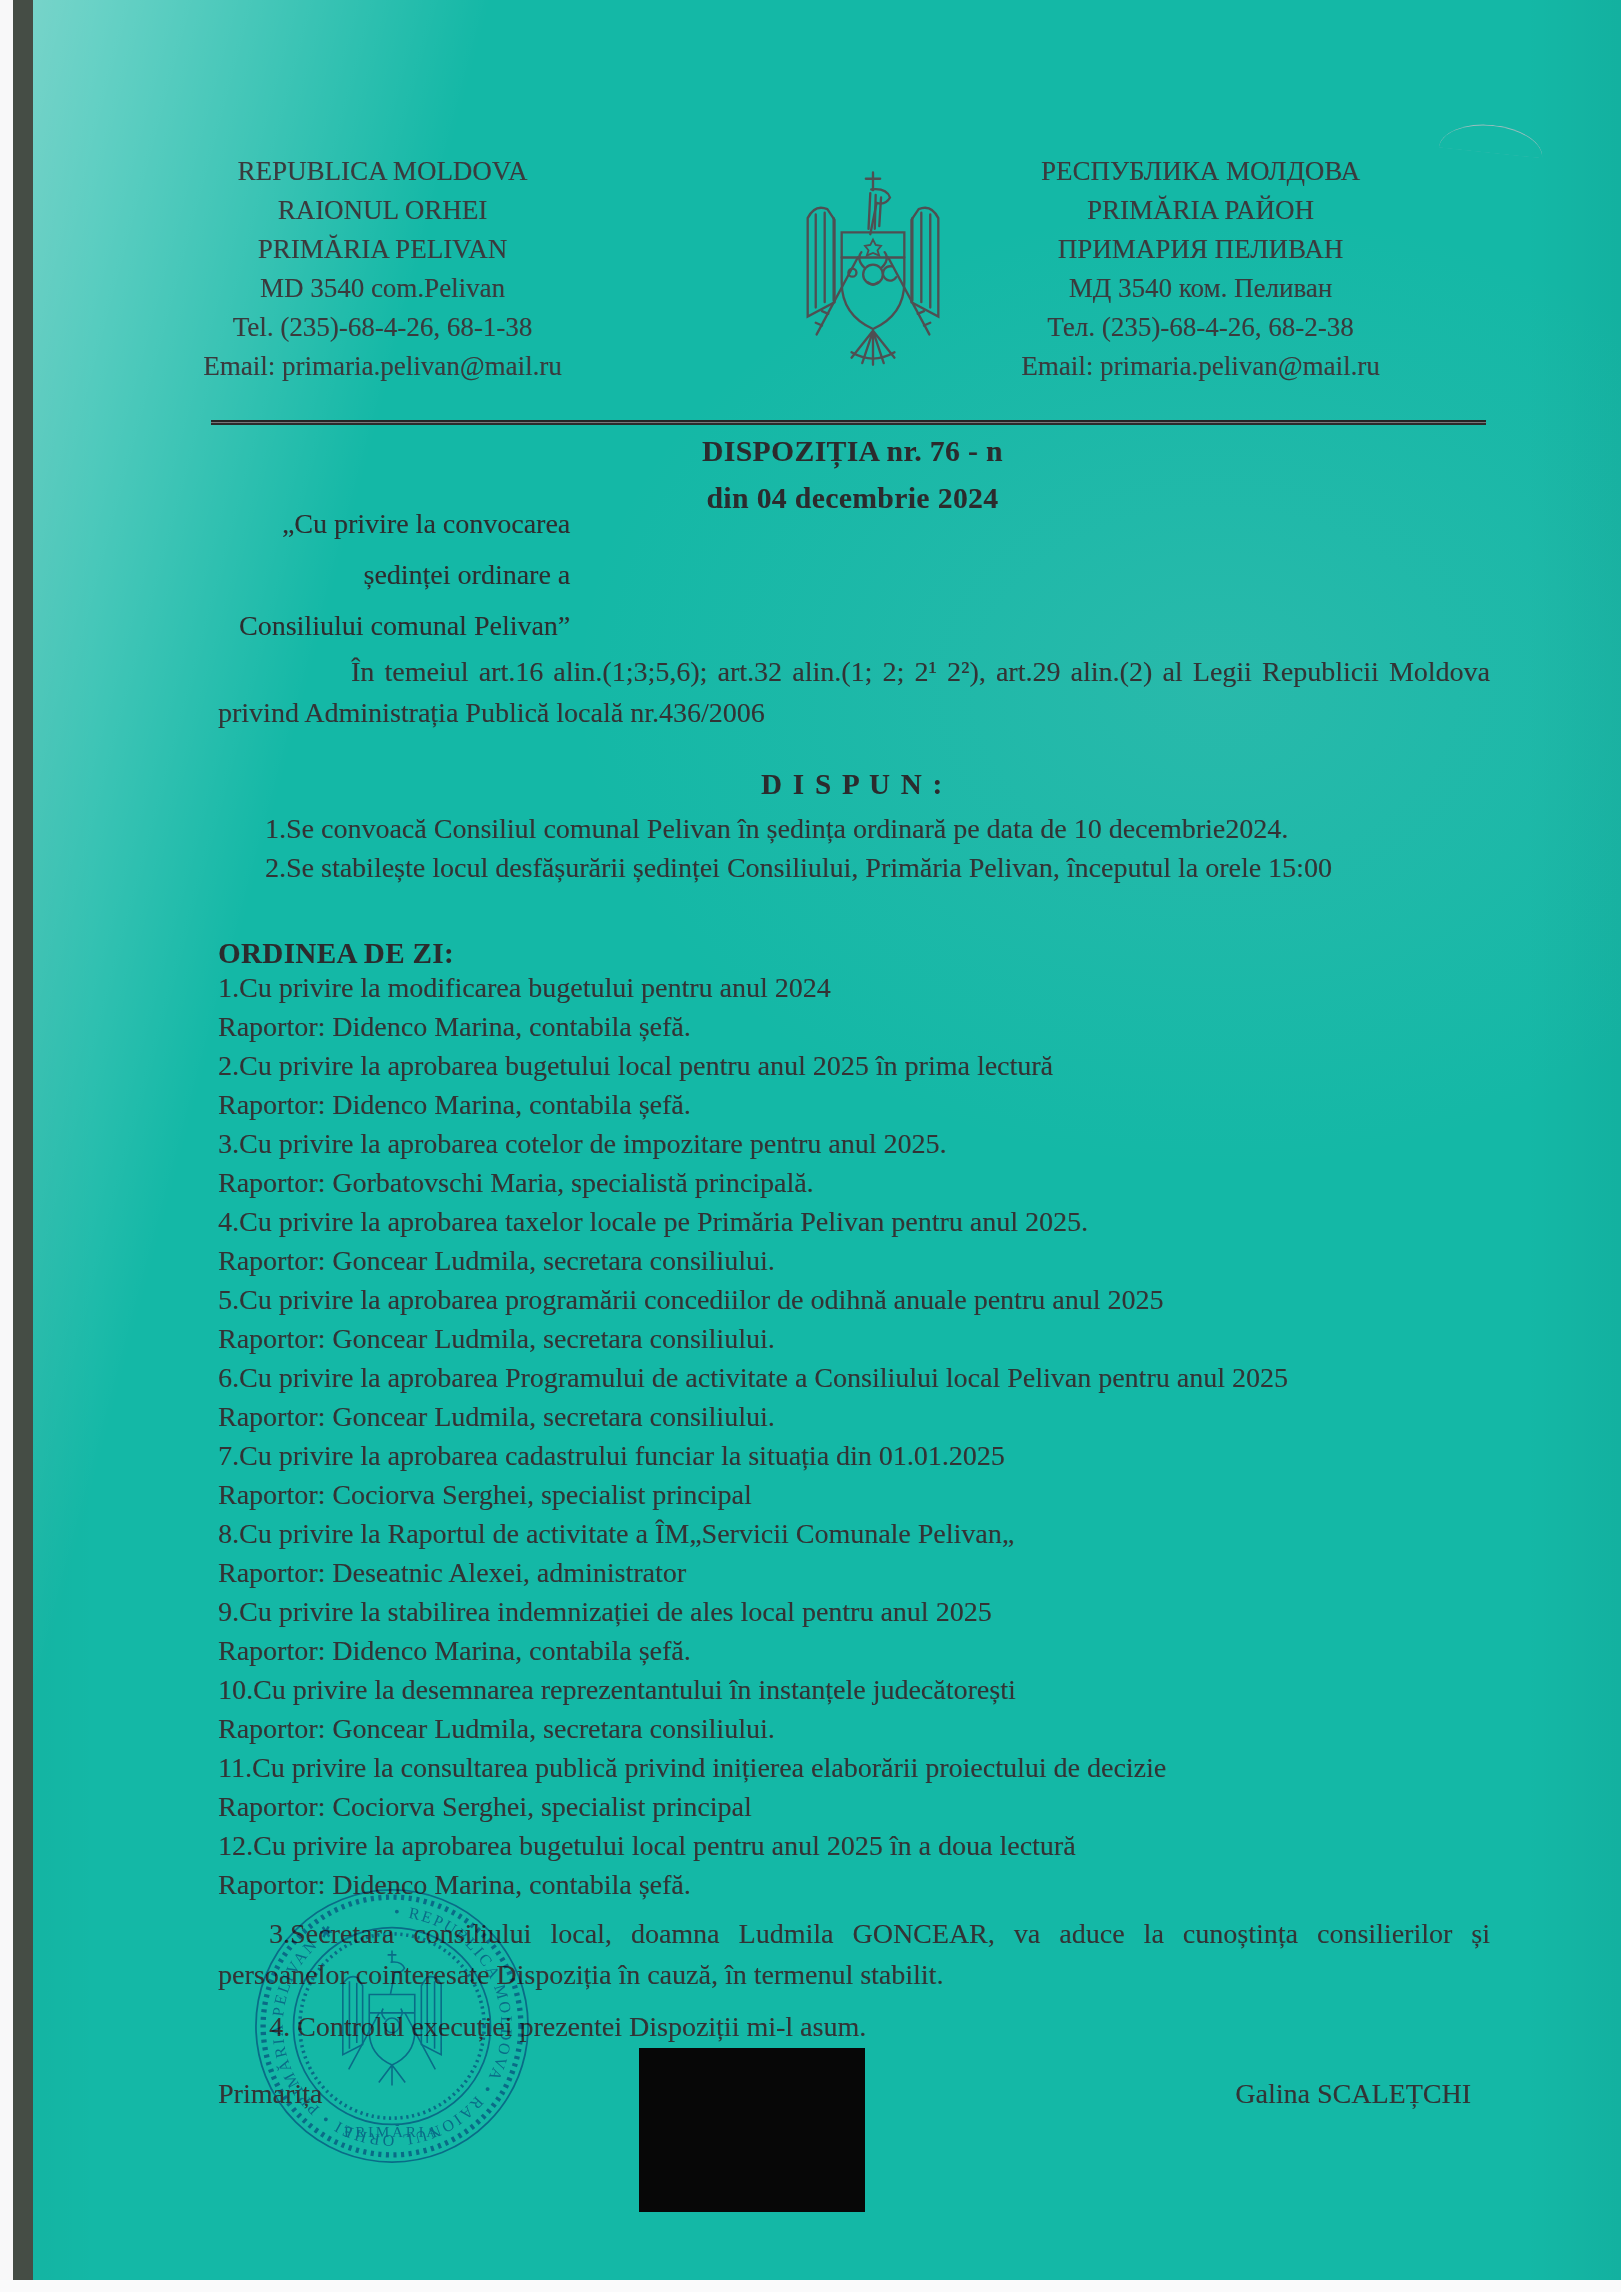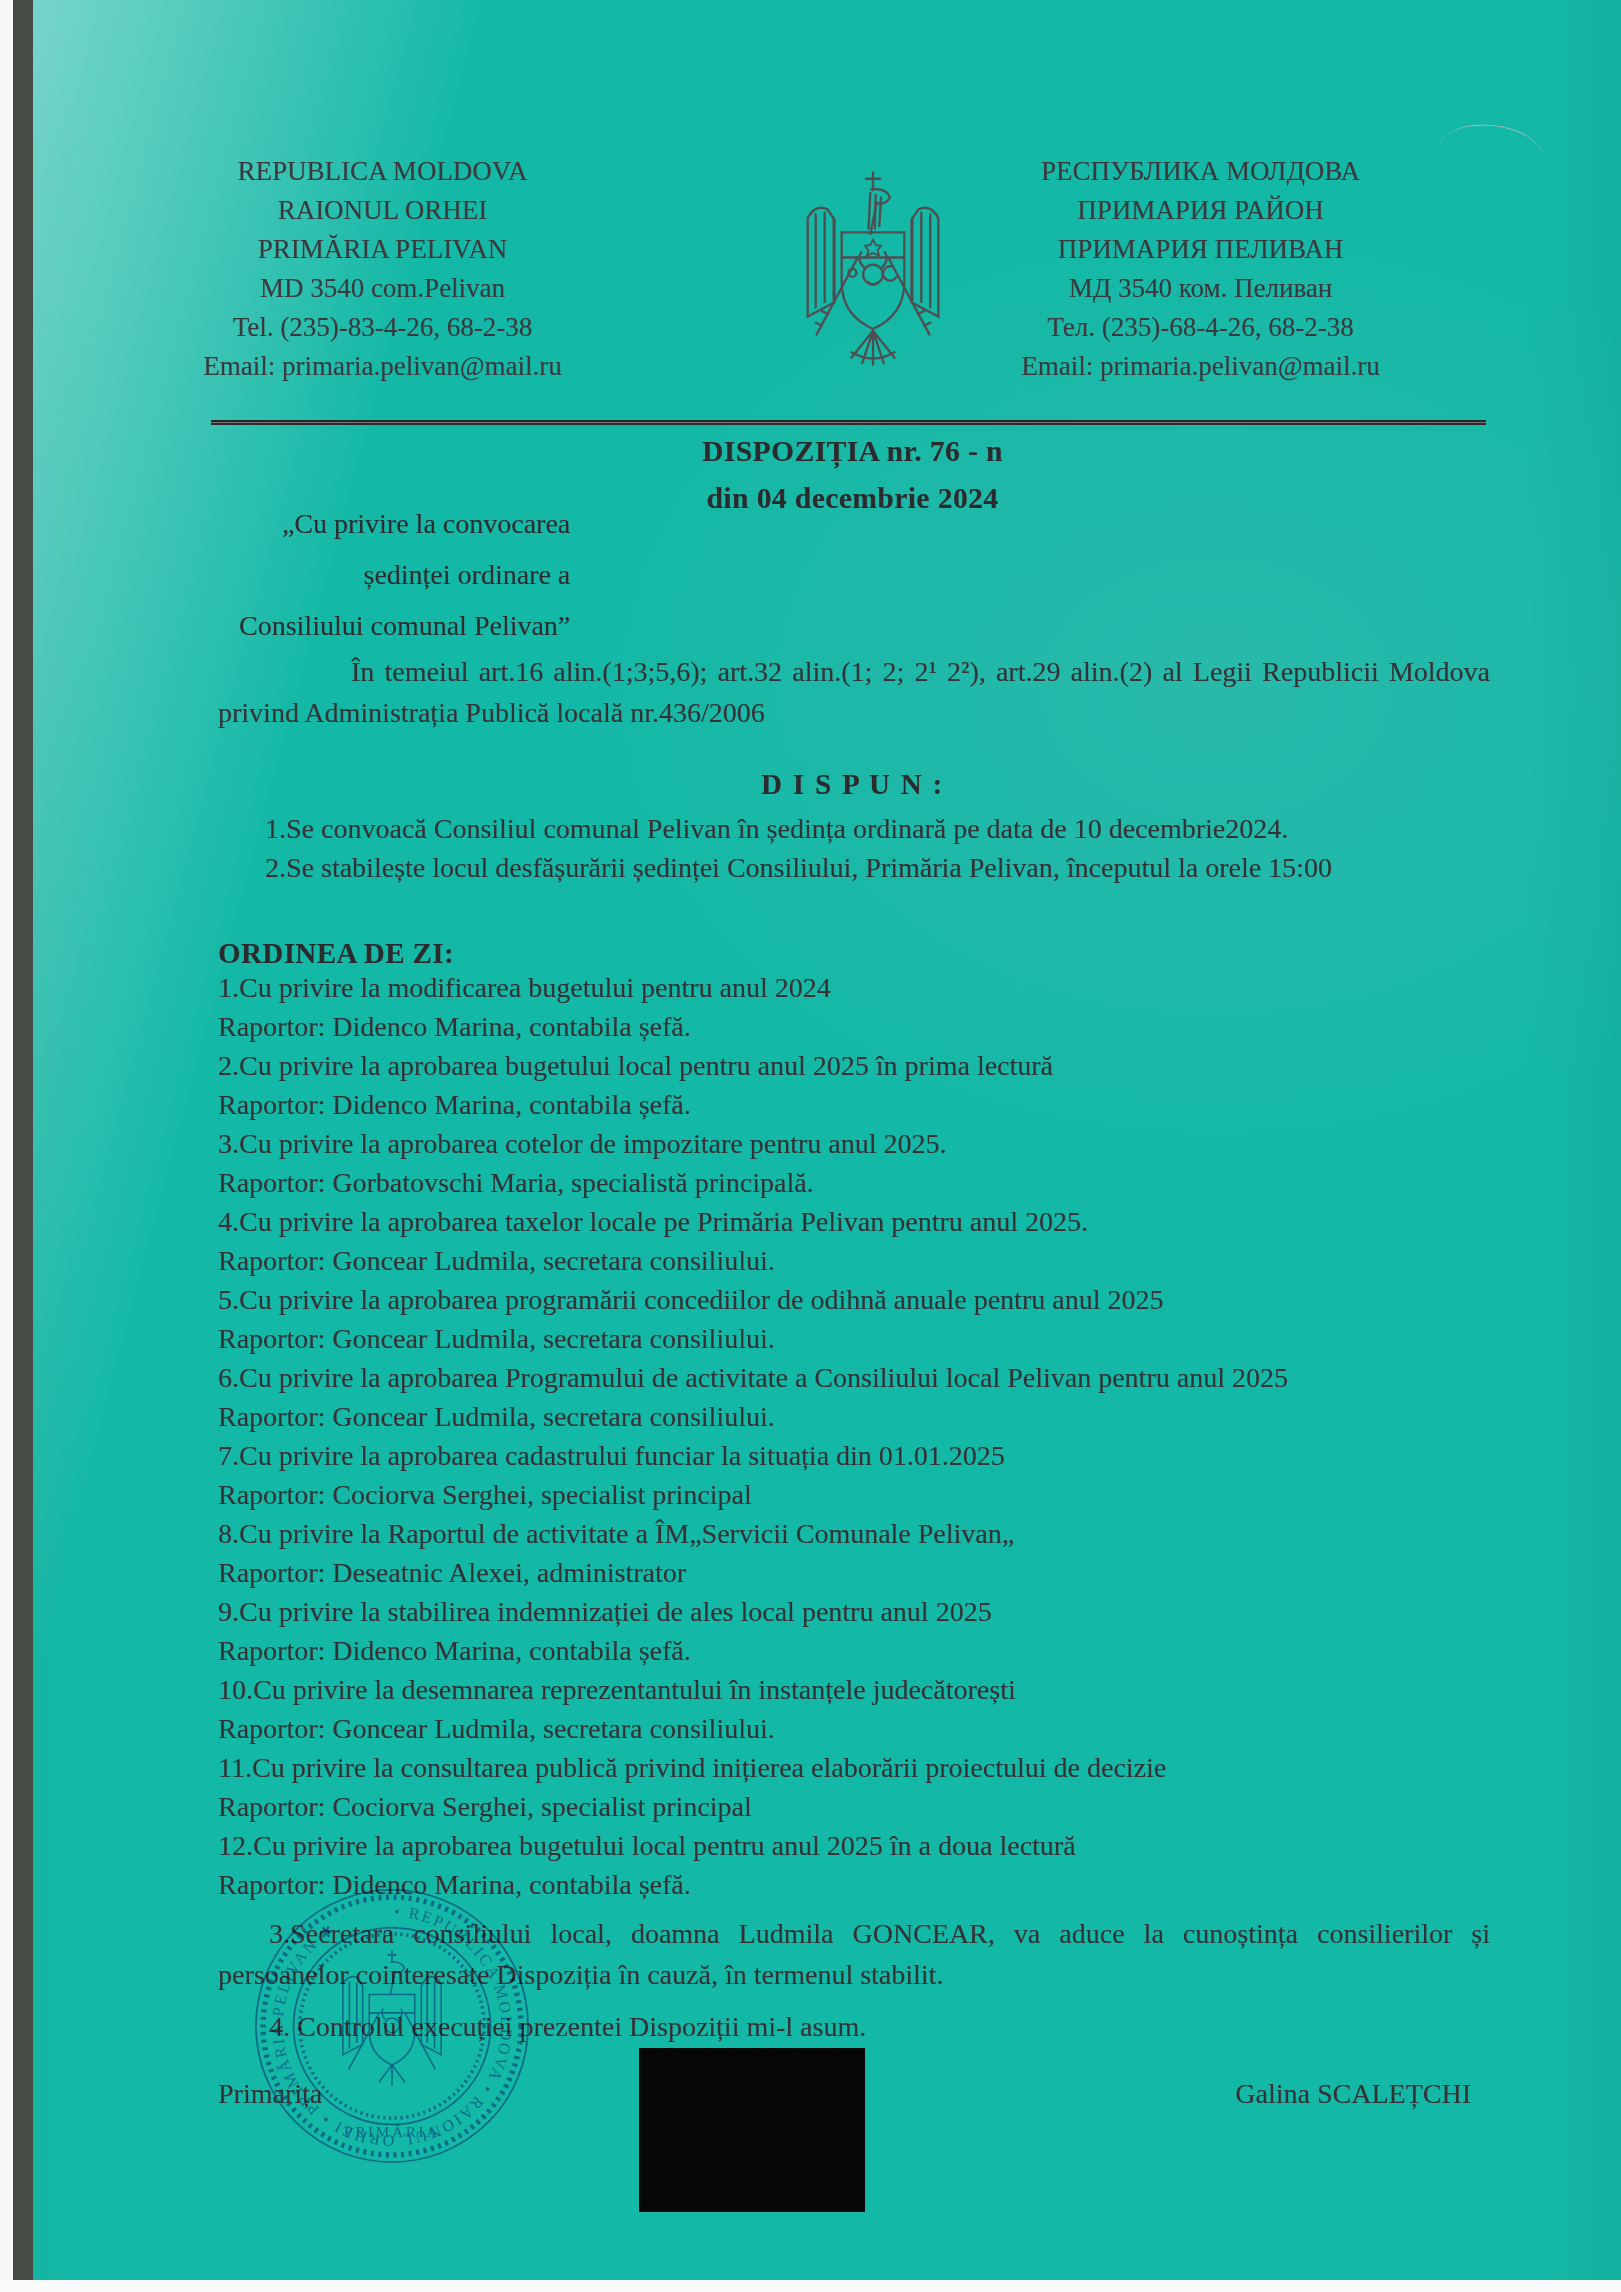--- a/index.html
+++ b/index.html
@@ -79,21 +79,21 @@
   <div class="edge-left"></div>
   <div class="binding-strip"></div>
   <div class="edge-bottom"></div>
   <div class="scan-artifact"></div>
 
   <div class="header-block header-left txt">
     <div>REPUBLICA MOLDOVA</div>
     <div>RAIONUL ORHEI</div>
     <div>PRIMĂRIA PELIVAN</div>
     <div>MD 3540 com.Pelivan</div>
-    <div>Tel. (235)-83-4-26, 68-2-38</div>
+    <div>Tel. (235)-68-4-26, 68-1-38</div>
     <div>Email: primaria.pelivan@mail.ru</div>
   </div>
 
   <svg class="emblem" viewBox="0 0 194 228" fill="none" stroke="#4f4f52" stroke-width="2.6" stroke-linecap="round">
 
     <path d="M97 5 v20 M89 12 h16"></path>
 
     <path d="M95 24 q17 -2 21 9 q-5 9 -15 6 l-7 35"></path>
     <path d="M94 28 l-2 40 M100 30 l-1 38 M106 33 l-2 32"></path>
 
@@ -117,21 +117,21 @@
 
     <circle cx="74" cy="117" r="4.5"></circle>
     <path d="M118 110 a8 8 0 1 0 5 12"></path>
 
     <path d="M97 182 l-24 30 M97 182 l-12 36 M97 182 v38 M97 182 l12 36 M97 182 l24 30"></path>
     <path d="M73 206 q24 14 48 0"></path>
   </svg>
 
   <div class="header-block header-right txt">
     <div>РЕСПУБЛИКА МОЛДОВА</div>
-    <div>ПРИМАРИЯ РАЙОН</div>
+    <div>PRIMĂRIA РАЙОН</div>
     <div>ПРИМАРИЯ ПЕЛИВАН</div>
     <div>МД 3540 ком. Пеливан</div>
     <div>Тел. (235)-68-4-26, 68-2-38</div>
     <div>Email: primaria.pelivan@mail.ru</div>
   </div>
 
   <div class="rule"></div>
 
   <div class="doc-title txt">
     <div class="l1">DISPOZIȚIA nr. 76 - n</div>

